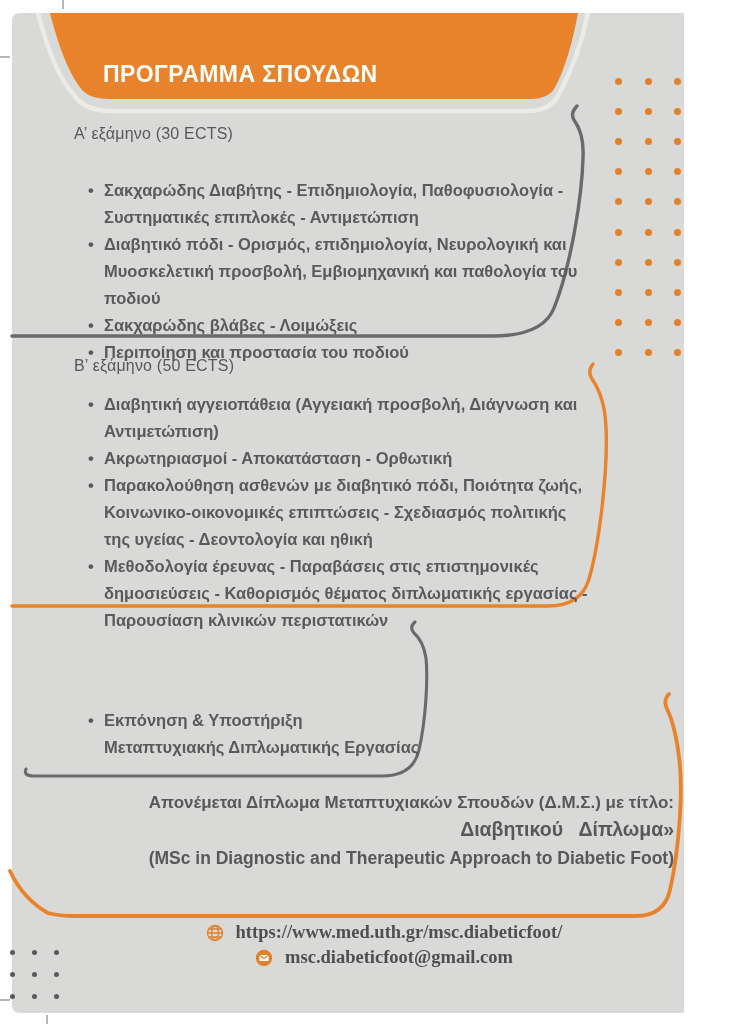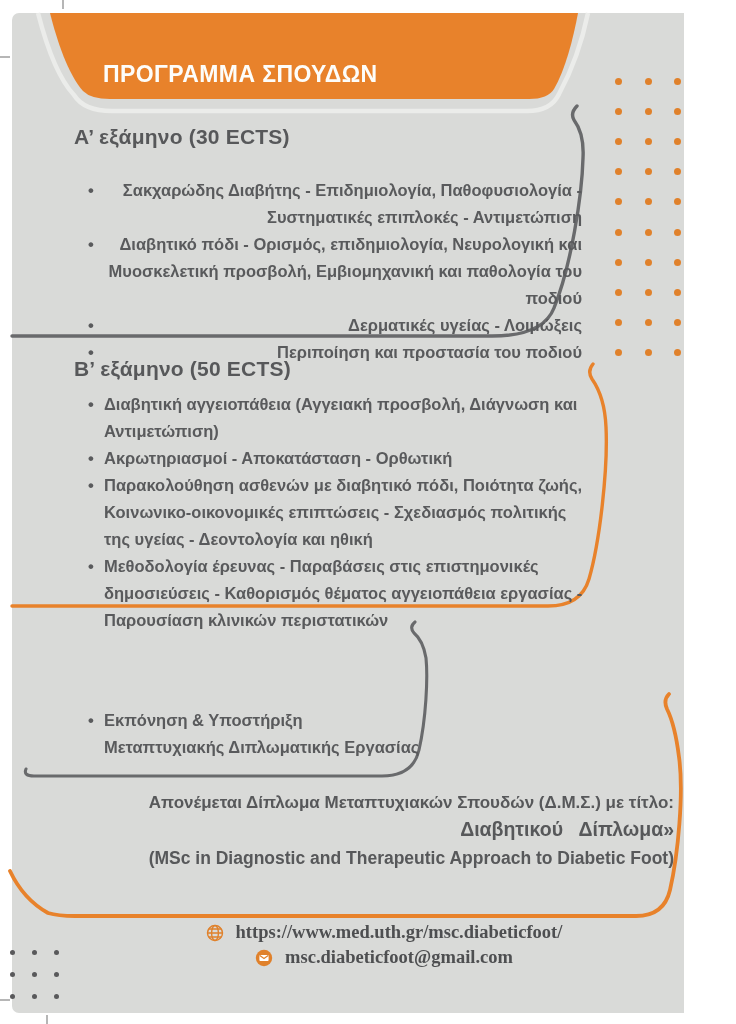--- a/index.html
+++ b/index.html
@@ -4,30 +4,30 @@
 <style>
   html,body{margin:0;padding:0;}
   body{background:#ffffff;font-family:"Liberation Sans",sans-serif;}
   .canvas{position:relative;width:684px;height:1024px;background:#ffffff;overflow:hidden;}
   .page{position:absolute;left:12px;top:13px;width:712px;height:1000px;background:#d9dad8;border-radius:7px;}
   .deco{position:absolute;left:0;top:0;width:736px;height:1024px;pointer-events:none;}
 
   .banner-title{position:absolute;left:103px;top:61px;font-size:23px;font-weight:bold;
     color:#fdfdfa;letter-spacing:.4px;white-space:nowrap;}
 
-  .sec-heading{position:absolute;font-size:21px;font-weight:bold;color:#57585a;letter-spacing:.2px;white-space:nowrap;}
+  .sec-heading{position:absolute;font-size:16px;font-weight:normal;color:#57585a;letter-spacing:.2px;white-space:nowrap;}
   #heading-a{left:74px;top:125px;}
   #heading-b{left:74px;top:357px;}
   #heading-c{left:74px;top:669px;}
 
   ul.bullets{position:absolute;margin:0;padding:0;list-style:none;}
   ul.bullets li{position:relative;padding-left:18px;font-size:16.5px;font-weight:bold;
     color:#595a5c;line-height:27px;white-space:pre-line;}
   ul.bullets li::before{content:"•";position:absolute;left:2px;top:0;color:#595a5c;}
-  #list-a{left:86px;top:177px;width:496px;text-align:right;}
+  #list-a{left:86px;top:177px;width:496px;}
   #list-b{left:86px;top:391px;width:505px;}
   #list-c{left:86px;top:707px;width:420px;}
 
   .award{position:absolute;left:48px;top:793px;width:626px;text-align:right;color:#57585a;}
   .award div{white-space:pre-wrap;}
   .award .l1{font-size:17px;font-weight:bold;margin-bottom:5px;}
   .award .l2{font-size:19.5px;font-weight:bold;margin-bottom:6px;}
   .award .l3{font-size:19.5px;font-weight:bold;margin-bottom:7px;}
   .award .l4{font-size:17.5px;font-weight:bold;}
 
@@ -129,30 +129,30 @@
       <span></span>
       <span></span>
     </div>
 
   <div class="banner-title">ΠΡΟΓΡΑΜΜΑ ΣΠΟΥΔΩΝ</div>
 
   <div class="sec-heading" id="heading-a">Α’ εξάμηνο (30 ECTS)</div>
   <ul class="bullets" id="list-a">
     <li>Σακχαρώδης Διαβήτης - Επιδημιολογία, Παθοφυσιολογία - Συστηματικές επιπλοκές - Αντιμετώπιση</li>
     <li>Διαβητικό πόδι - Ορισμός, επιδημιολογία, Νευρολογική και Μυοσκελετική προσβολή, Εμβιομηχανική και παθολογία του ποδιού</li>
-    <li>Δερματικές υγείας - Λοιμώξεις</li>
+    <li>Σακχαρώδης βλάβες - Λοιμώξεις</li>
     <li>Περιποίηση και προστασία του ποδιού</li>
   </ul>
 
   <div class="sec-heading" id="heading-b">Β’ εξάμηνο (50 ECTS)</div>
   <ul class="bullets" id="list-b">
     <li>Διαβητική αγγειοπάθεια (Αγγειακή προσβολή, Διάγνωση και Αντιμετώπιση)</li>
     <li>Ακρωτηριασμοί - Αποκατάσταση - Ορθωτική</li>
     <li>Παρακολούθηση ασθενών με διαβητικό πόδι, Ποιότητα ζωής, Κοινωνικο-οικονομικές επιπτώσεις - Σχεδιασμός πολιτικής της υγείας - Δεοντολογία και ηθική</li>
-    <li>Μεθοδολογία έρευνας - Παραβάσεις στις επιστημονικές δημοσιεύσεις - Καθορισμός θέματος αγγειοπάθεια εργασίας - Παρουσίαση κλινικών περιστατικών</li>
+    <li>Μεθοδολογία έρευνας - Παραβάσεις στις επιστημονικές δημοσιεύσεις - Καθορισμός θέματος διπλωματικής εργασίας - Παρουσίαση κλινικών περιστατικών</li>
   </ul>
 
   <ul class="bullets" id="list-c">
     <li>Εκπόνηση &amp; Υποστήριξη
 Μεταπτυχιακής Διπλωματικής Εργασίας</li>
   </ul>
 
   <div class="award">
     <div class="l1">Απονέμεται Δίπλωμα Μεταπτυχιακών Σπουδών (Δ.Μ.Σ.) με τίτλο:</div>
     <div class="l3">Διαβητικού   Δίπλωμα»</div>

